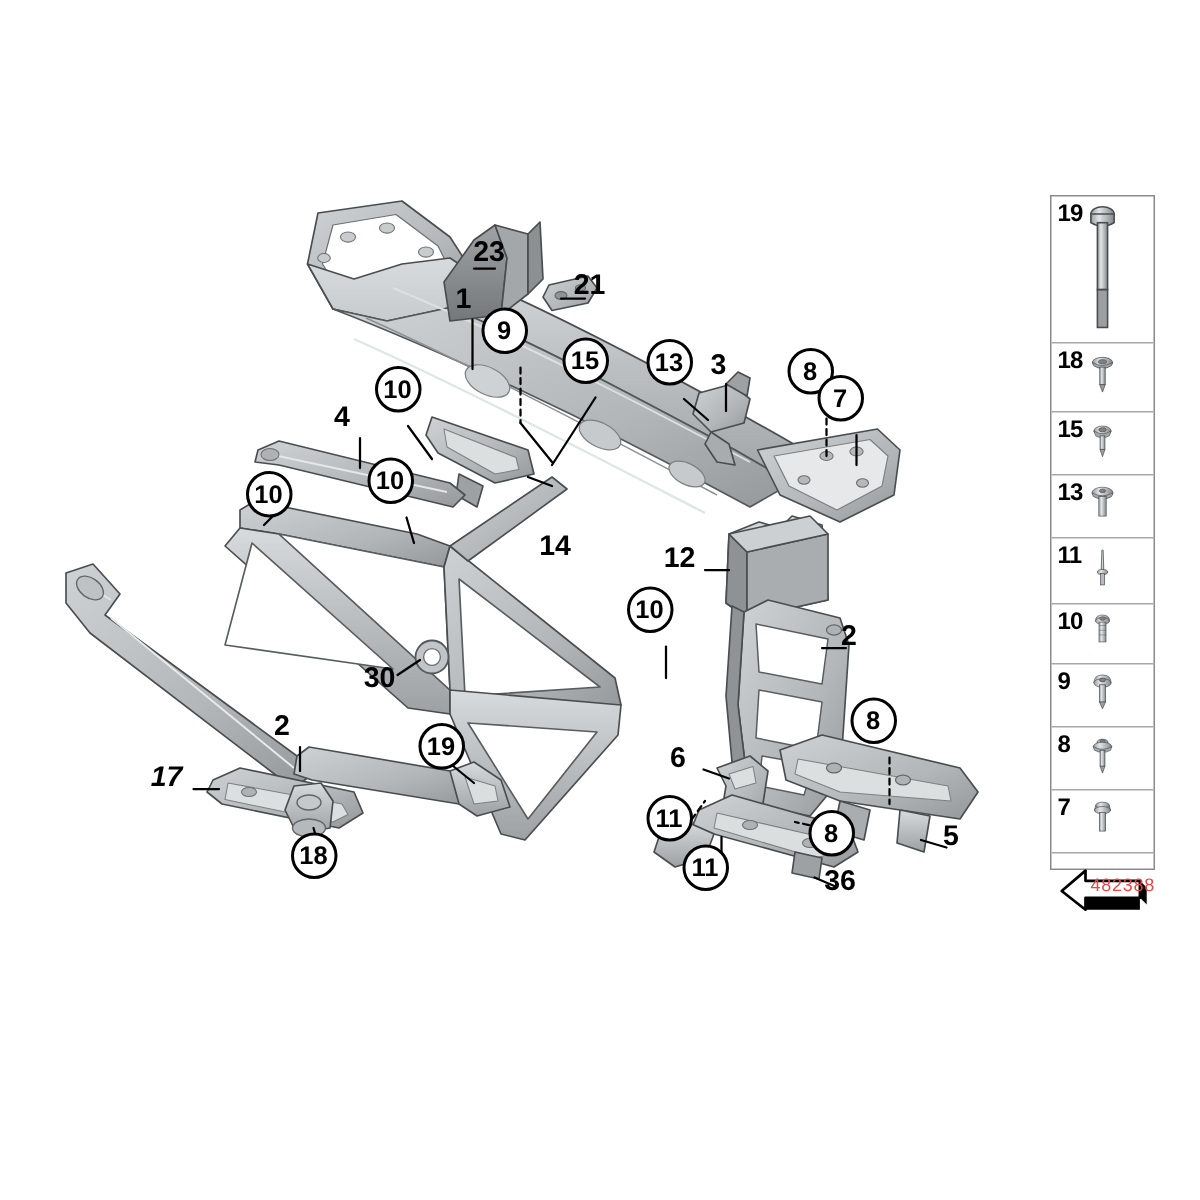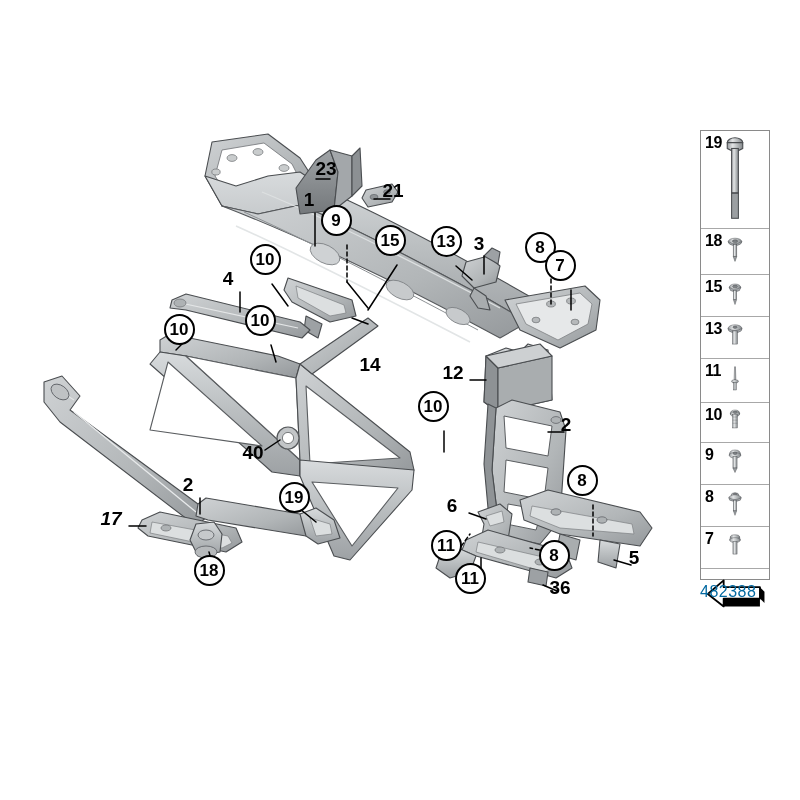--- a/index.html
+++ b/index.html
@@ -57,24 +57,24 @@
     font-weight:bold;font-size:16px;color:#000;
     letter-spacing:-0.5px;
   }
   .legend-art{
     position:absolute;left:0;top:0;width:100%;height:100%;
   }
   #legend-caption{
     position:absolute;
     left:700px;top:583px;
     width:70px;
-    text-align:left;
+    text-align:right;
     font-family:"Liberation Sans",sans-serif;
-    font-size:16px;
-    color:#0369a1;
+    font-size:12px;
+    color:#ef4444;
     letter-spacing:0.5px;
   }
 
   
   #footer{
     position:absolute;left:0;top:705px;width:800px;height:95px;
   }
 </style>
 </head>
 <body>
@@ -291,21 +291,21 @@
       <div class="callout circled" style="left: 524.5px; top: 231.5px;">8</div>
       <div class="callout circled" style="left: 544.5px; top: 249.5px;">7</div>
       <div class="callout circled" style="left: 249.5px; top: 243.5px;">10</div>
       <div class="callout plain" style="left: 216px; top: 268px;">4</div>
       <div class="callout circled" style="left: 244.5px; top: 304.5px;">10</div>
       <div class="callout circled" style="left: 163.5px; top: 313.5px;">10</div>
       <div class="callout plain" style="left: 358px; top: 306px; margin-top: 48px;">14</div>
       <div class="callout plain" style="left: 441px; top: 362px;">12</div>
       <div class="callout circled" style="left: 417.5px; top: 390.5px;">10</div>
       <div class="callout plain" style="left: 554px; top: 414px;">2</div>
-      <div class="callout plain" style="left: 241px; top: 442px;">40</div>
+      <div class="callout plain" style="left: 241px; top: 442px;">30</div>
       <div class="callout plain" style="left: 176px; top: 474px;">2</div>
       <div class="callout circled" style="left: 566.5px; top: 464.5px;">8</div>
       <div class="callout circled" style="left: 278.5px; top: 481.5px;">19</div>
       <div class="callout plain" style="left: 440px; top: 495px;">6</div>
       <div class="callout plain" style="left: 99px; top: 508px; font-style: italic;">17</div>
       <div class="callout circled" style="left: 430.5px; top: 529.5px;">11</div>
       <div class="callout circled" style="left: 538.5px; top: 539.5px;">8</div>
       <div class="callout plain" style="left: 622px; top: 547px;">5</div>
       <div class="callout circled" style="left: 193.5px; top: 554.5px;">18</div>
       <div class="callout circled" style="left: 454.5px; top: 562.5px;">11</div>

